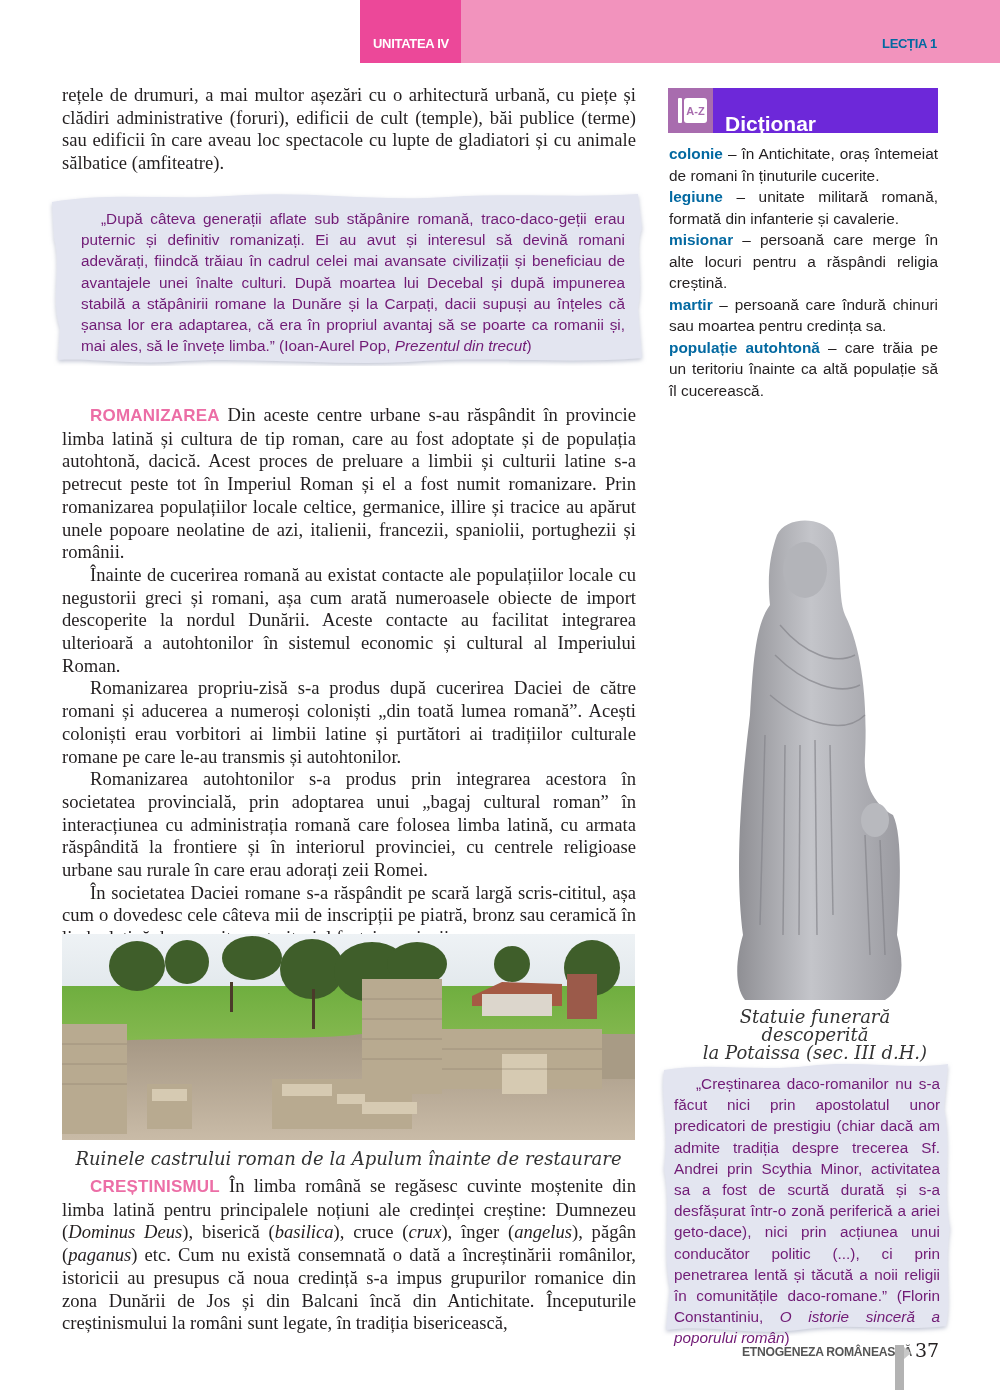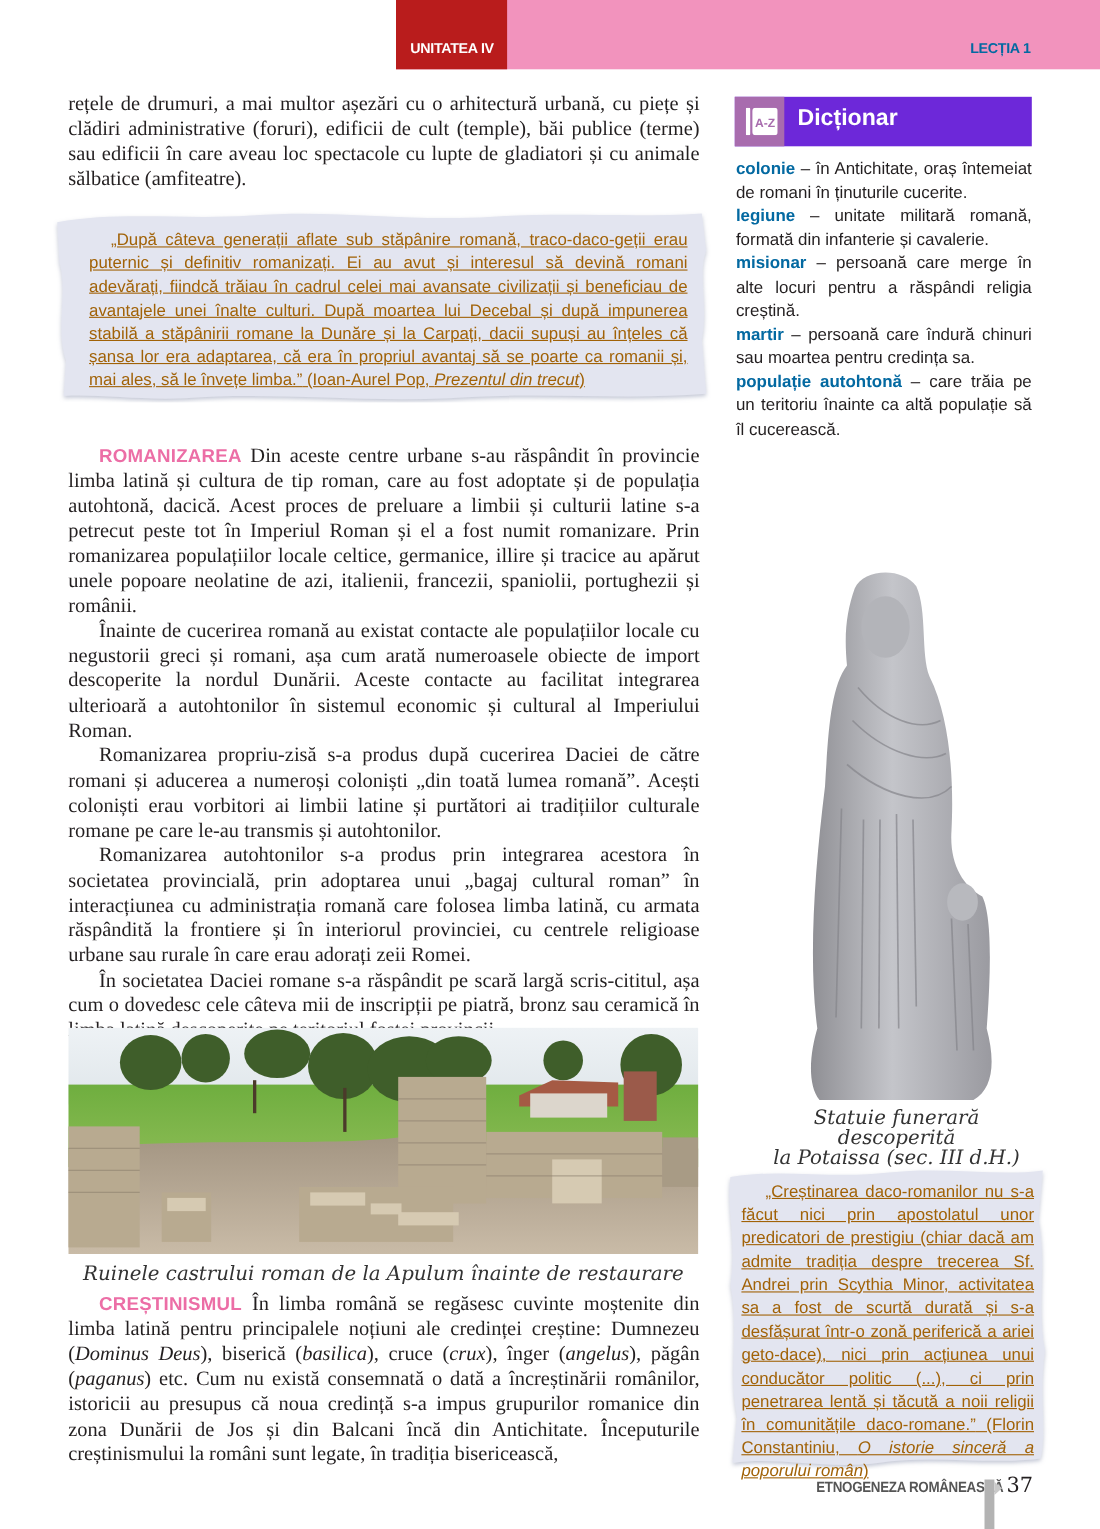--- a/index.html
+++ b/index.html
@@ -1,41 +1,41 @@
 <!DOCTYPE html>
 <html><head>
 <meta charset="utf-8">
 <style>
   html, body { margin: 0; padding: 0; background: #ffffff; }
   body { width: 1000px; height: 1390px; position: relative; overflow: hidden; font-family: "DejaVu Serif", serif; color: #231f20; }
 
   
   .hdr { position: absolute; top: 0; left: 360px; width: 640px; height: 63px; background: #f293bd; }
-  .hdr-unit { position: absolute; top: 0; left: 360px; width: 101px; height: 63px; background: #b91c1c; }
+  .hdr-unit { position: absolute; top: 0; left: 360px; width: 101px; height: 63px; background: #ec4899; }
   .hdr-unit span { position: absolute; left: 13px; top: 36px; color: #fff; font-family: "Liberation Sans", sans-serif; font-weight: bold; font-size: 13px; letter-spacing: -0.3px; }
   .hdr-lesson { position: absolute; top: 36px; left: 882px; color: #0369a1; font-family: "Liberation Sans", sans-serif; font-weight: bold; font-size: 13px; letter-spacing: -0.3px; }
 
   
   .col { position: absolute; left: 62px; width: 574px; }
   .body-text { font-family: "Liberation Serif", serif; font-size: 18.6px; line-height: 22.7px; text-align: justify; margin: 0; }
   .body-text p { margin: 0; text-indent: 28px; }
   .body-text p.noind { text-indent: 0; }
   .kw { color: #ec6ea6; font-family: "Liberation Sans", sans-serif; font-weight: bold; font-size: 17px; letter-spacing: 0.2px; }
   .it { font-style: italic; }
 
   
   .quote { position: absolute; }
   .quote svg.bg { position: absolute; left: 0; top: 0; }
-  .quote .qtext { position: absolute; font-family: "Liberation Sans", sans-serif; color: #a16207; text-align: justify; text-decoration: underline; }
+  .quote .qtext { position: absolute; font-family: "Liberation Sans", sans-serif; color: #701a75; text-align: justify; }
 
   
   .dict-head { position: absolute; left: 668px; top: 88px; width: 270px; height: 45px; background: #6d28d9; }
   .dict-iconbox { position: absolute; left: 0; top: 0; width: 45px; height: 45px; background: #a86cae; }
   .dict-icon { position: absolute; left: 10px; top: 10px; width: 29px; height: 25px; }
-  .dict-title { position: absolute; left: 57px; top: 8px; color: #fff; font-family: "Liberation Sans", sans-serif; font-weight: bold; font-size: 21px; }
+  .dict-title { position: absolute; left: 57px; top: 24px; color: #fff; font-family: "Liberation Sans", sans-serif; font-weight: bold; font-size: 21px; }
   .dict { position: absolute; left: 669px; top: 143px; width: 269px; font-family: "Liberation Sans", sans-serif; font-size: 15.4px; line-height: 21.5px; text-align: justify; color: #231f20; }
   .dict p { margin: 0; }
   .dterm { color: #0369a1; font-weight: bold; }
 
   
   .photo { position: absolute; left: 62px; top: 934px; width: 573px; height: 206px; overflow: hidden; }
   .caption { position: absolute; font-family: "DejaVu Serif", serif; font-style: italic; font-size: 18px; color: #333; text-align: center; }
   .statue { position: absolute; left: 725px; top: 515px; width: 190px; height: 488px; }
 
   

